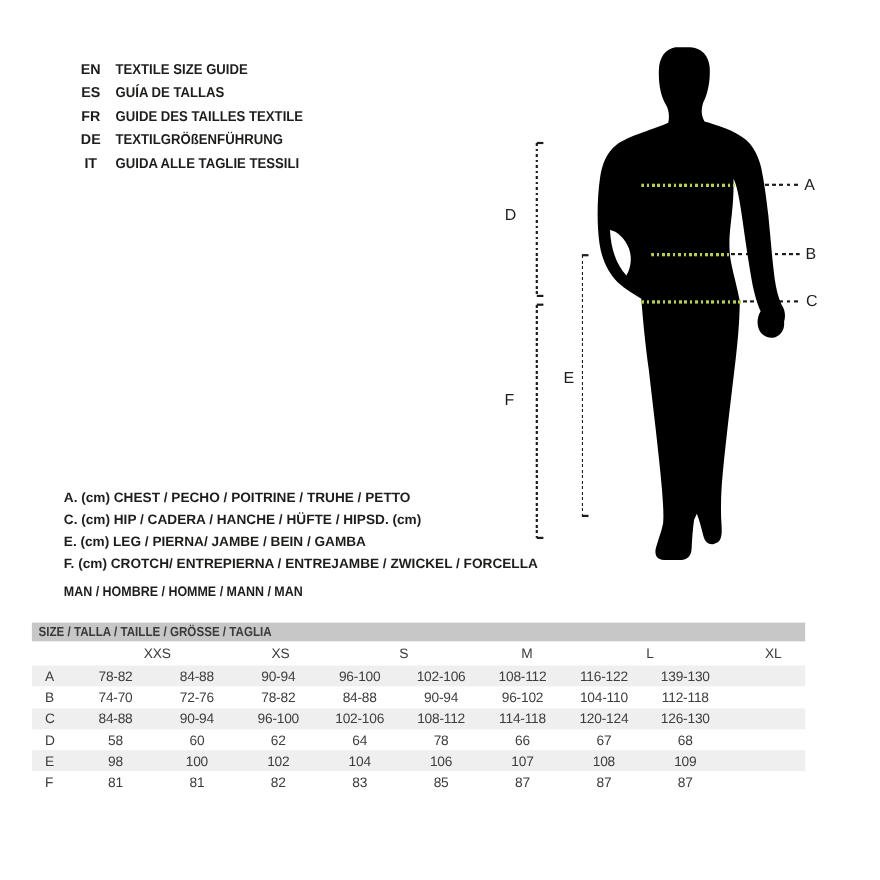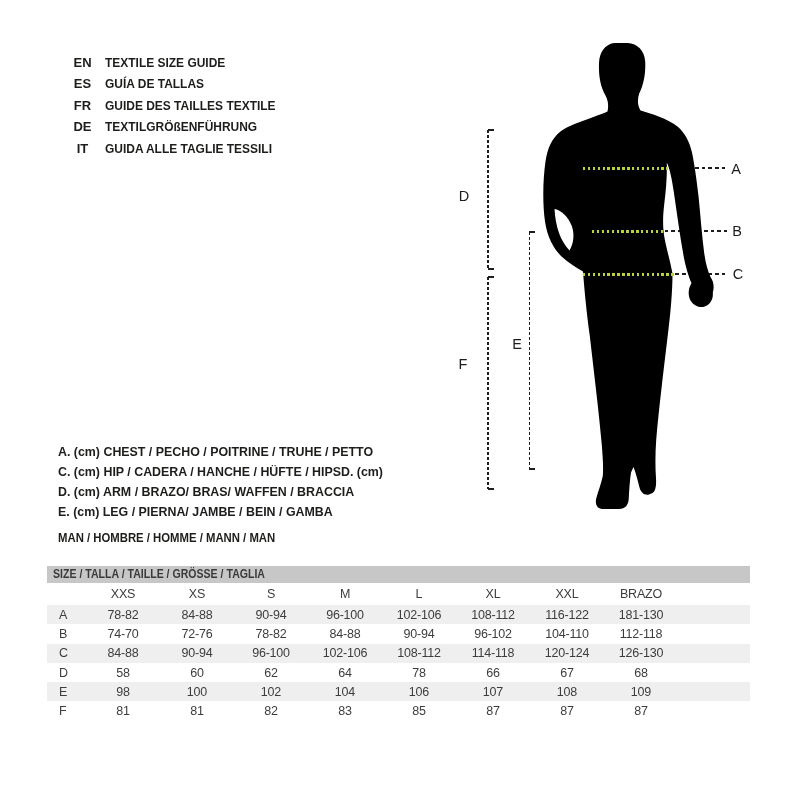--- a/index.html
+++ b/index.html
@@ -27,26 +27,26 @@
   #silhouette-svg{position:absolute;left:440px;top:38px;width:320px;height:480px;z-index:2;}
   .fig-label{position:absolute;z-index:4;font-size:14.5px;font-weight:400;color:#1d1d1b;
              transform:translate(-50%,-50%);}
 
   
   #legend-block{left:58px;top:399px;margin-top:44px;}
   .legend-line{height:19.85px;line-height:19.85px;font-size:12.4px;font-weight:700;}
   #gender-line{left:58px;top:531px;height:14px;line-height:14px;font-size:12.6px;font-weight:700;}
 
   
-  #size-table{left:47px;top:566px;width:703px;font-size:12.5px;color:#3d3d3d;}
+  #size-table{left:29px;top:566px;width:703px;font-size:12.5px;color:#3d3d3d;}
   #table-header{height:17px;line-height:17px;background:#c7c7c7;color:#3a3a3a;
                 font-size:12px;font-weight:700;padding-left:6px;}
   #table-header span{display:inline-block;transform:scaleX(0.88);transform-origin:0 50%;white-space:nowrap;}
   .trow{display:flex;align-items:center;}
-  .trow.sizes{height:22px;font-weight:400;}
+  .trow.sizes{height:22px;font-weight:400;gap:38px;}
   .trow.datarow{height:19.3px;}
   .trow.stripe{background:#efefef;}
   .tcell-label{width:39px;flex:0 0 39px;padding-left:12px;box-sizing:border-box;text-align:left;}
   .tcell{width:74px;flex:0 0 74px;text-align:center;letter-spacing:-0.2px;}
   .tspacer{flex:1 1 auto;}
 </style>
 </head>
 <body>
 
 <div id="lang-block" class="abs">
@@ -154,22 +154,22 @@
       <div class="fig-label" style="left: 738px; top: 274px;">C</div>
       <div class="fig-label" style="left: 464px; top: 195.5px;">D</div>
       <div class="fig-label" style="left: 517px; top: 343.5px;">E</div>
       <div class="fig-label" style="left: 463px; top: 363.5px;">F</div>
     </div>
 </div>
 
 <div id="legend-block" class="abs">
     <div class="legend-line"><span class="cond">A. (cm) CHEST / PECHO / POITRINE / TRUHE / PETTO</span></div>
     <div class="legend-line"><span class="cond">C. (cm) HIP / CADERA / HANCHE / HÜFTE / HIPSD. (cm)</span></div>
-    <div class="legend-line"><span class="cond">D. (cm) ARM / BRAZO/ BRAS/ WAFFEN / BRACCIA</span></div>
     <div class="legend-line"><span class="cond">E. (cm) LEG / PIERNA/ JAMBE / BEIN / GAMBA</span></div>
+    <div class="legend-line"><span class="cond">F. (cm) CROTCH/ ENTREPIERNA / ENTREJAMBE / ZWICKEL / FORCELLA</span></div>
   </div>
 <div id="gender-line" class="abs cond">MAN / HOMBRE / HOMME / MANN / MAN</div>
 
 <div id="size-table" class="abs">
   <div id="table-header">
     <span>SIZE / TALLA / TAILLE / GRÖSSE / TAGLIA</span>
   </div>
   <div id="table-body">
       <div class="trow sizes">
         <div class="tcell-label"></div>
@@ -185,21 +185,21 @@
       </div>
       <div class="trow datarow stripe">
         <div class="tcell-label">A</div>
         <div class="tcell">78-82</div>
         <div class="tcell">84-88</div>
         <div class="tcell">90-94</div>
         <div class="tcell">96-100</div>
         <div class="tcell">102-106</div>
         <div class="tcell">108-112</div>
         <div class="tcell">116-122</div>
-        <div class="tcell">181-130</div>
+        <div class="tcell">139-130</div>
         <div class="tspacer"></div>
       </div>
       <div class="trow datarow">
         <div class="tcell-label">B</div>
         <div class="tcell">74-70</div>
         <div class="tcell">72-76</div>
         <div class="tcell">78-82</div>
         <div class="tcell">84-88</div>
         <div class="tcell">90-94</div>
         <div class="tcell">96-102</div>

